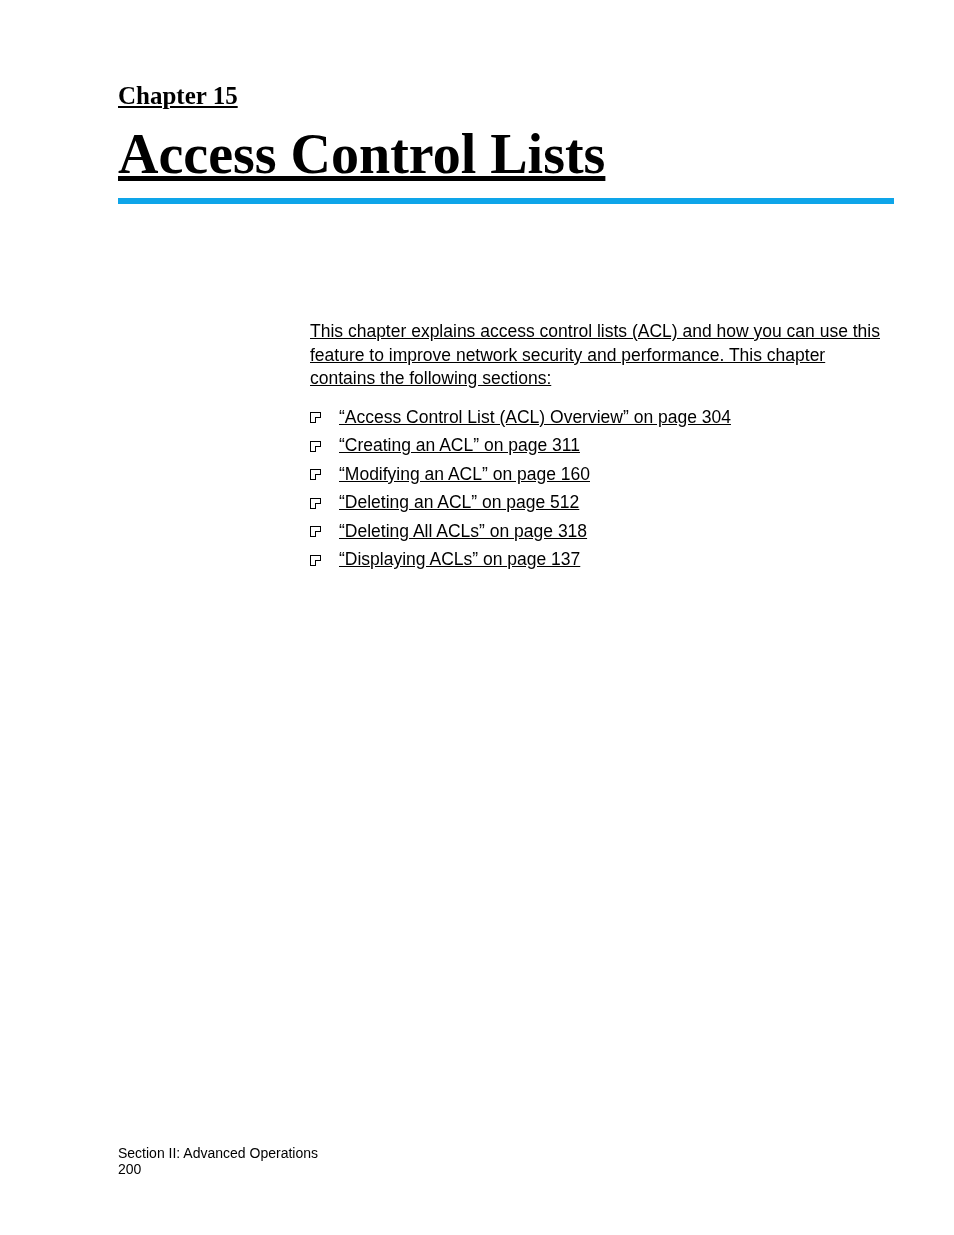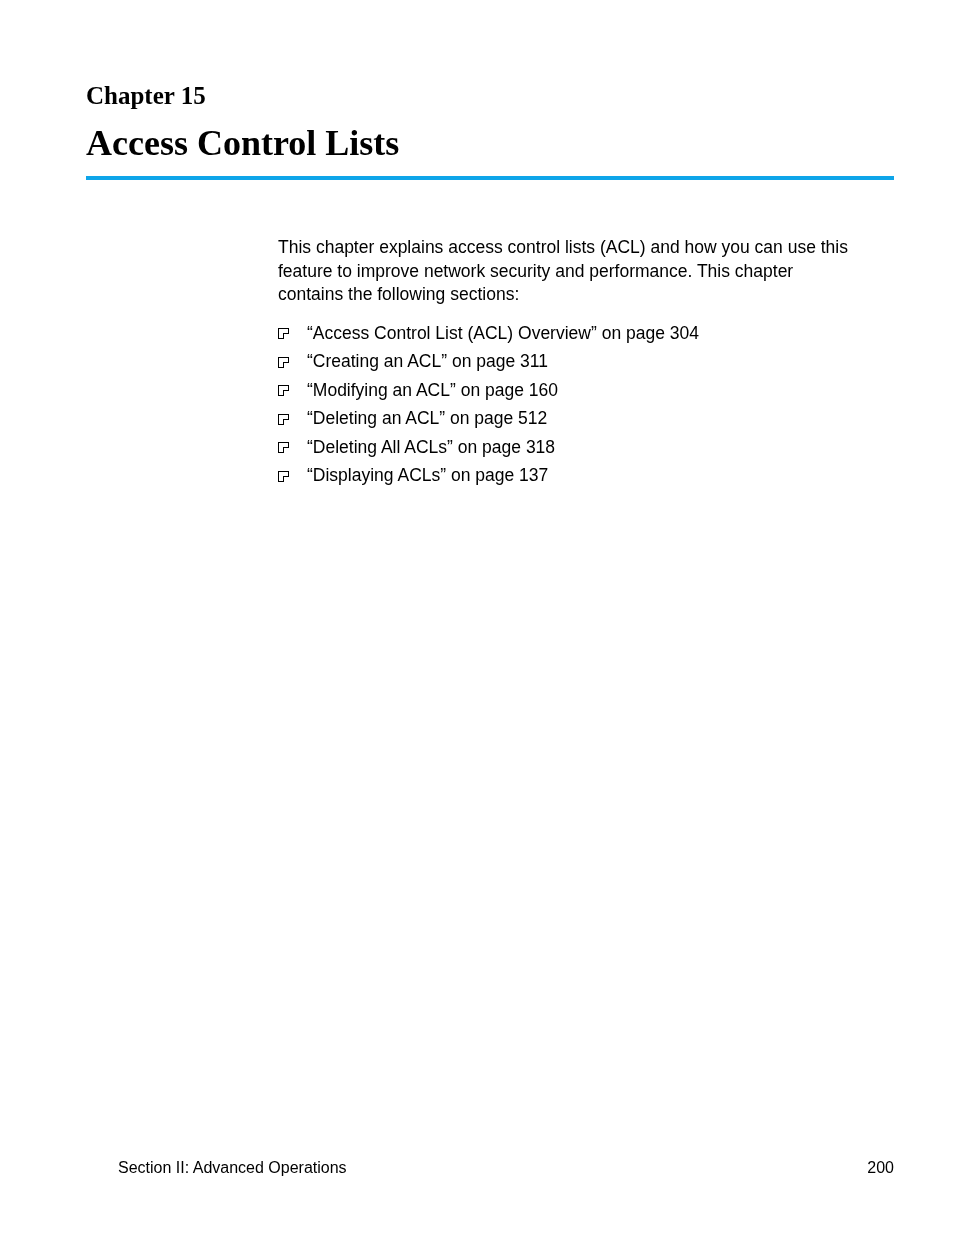--- a/index.html
+++ b/index.html
@@ -9,38 +9,39 @@
     }
     body {
       width: 954px;
       height: 1235px;
       background: #ffffff;
       font-family: Arial, Helvetica, sans-serif;
       position: relative;
       color: #000000;
     }
     .page-content {
-      padding: 82px 60px 0 86px;
+      padding: 82px 60px 0 118px;
+      text-decoration: underline;
     }
     .chapter-label {
       font-family: "Times New Roman", Times, serif;
       font-size: 25px;
       font-weight: bold;
       margin-bottom: 8px;
     }
     .chapter-title {
       font-family: "Times New Roman", Times, serif;
-      font-size: 36px;
+      font-size: 56px;
       font-weight: bold;
       padding-bottom: 12px;
-      border-bottom: 4px solid #0ea5e9;
+      border-bottom: 6px solid #0ea5e9;
       margin-top: 12px;
     }
     .body-block {
-      margin-top: 56px;
+      margin-top: 116px;
       margin-left: 192px;
       max-width: 580px;
     }
     .intro-paragraph {
       font-size: 17.5px;
       line-height: 1.35;
       margin-bottom: 18px;
     }
     .toc-list {
       list-style: none;
@@ -73,21 +74,22 @@
       border-left: 1.2px solid #000000;
       border-top: 1.2px solid #000000;
     }
     .footer {
       position: absolute;
       bottom: 58px;
       left: 118px;
       right: 60px;
       display: flex;
       justify-content: space-between;
-      font-size: 16px;
+      font-size: 14px;
+      flex-direction: column;
     }
   </style>
 </head>
 <body>
 
 <div class="page-content">
   <div class="chapter-label">Chapter 15</div>
   <div class="chapter-title">Access Control Lists</div>
 
   <div class="body-block">

